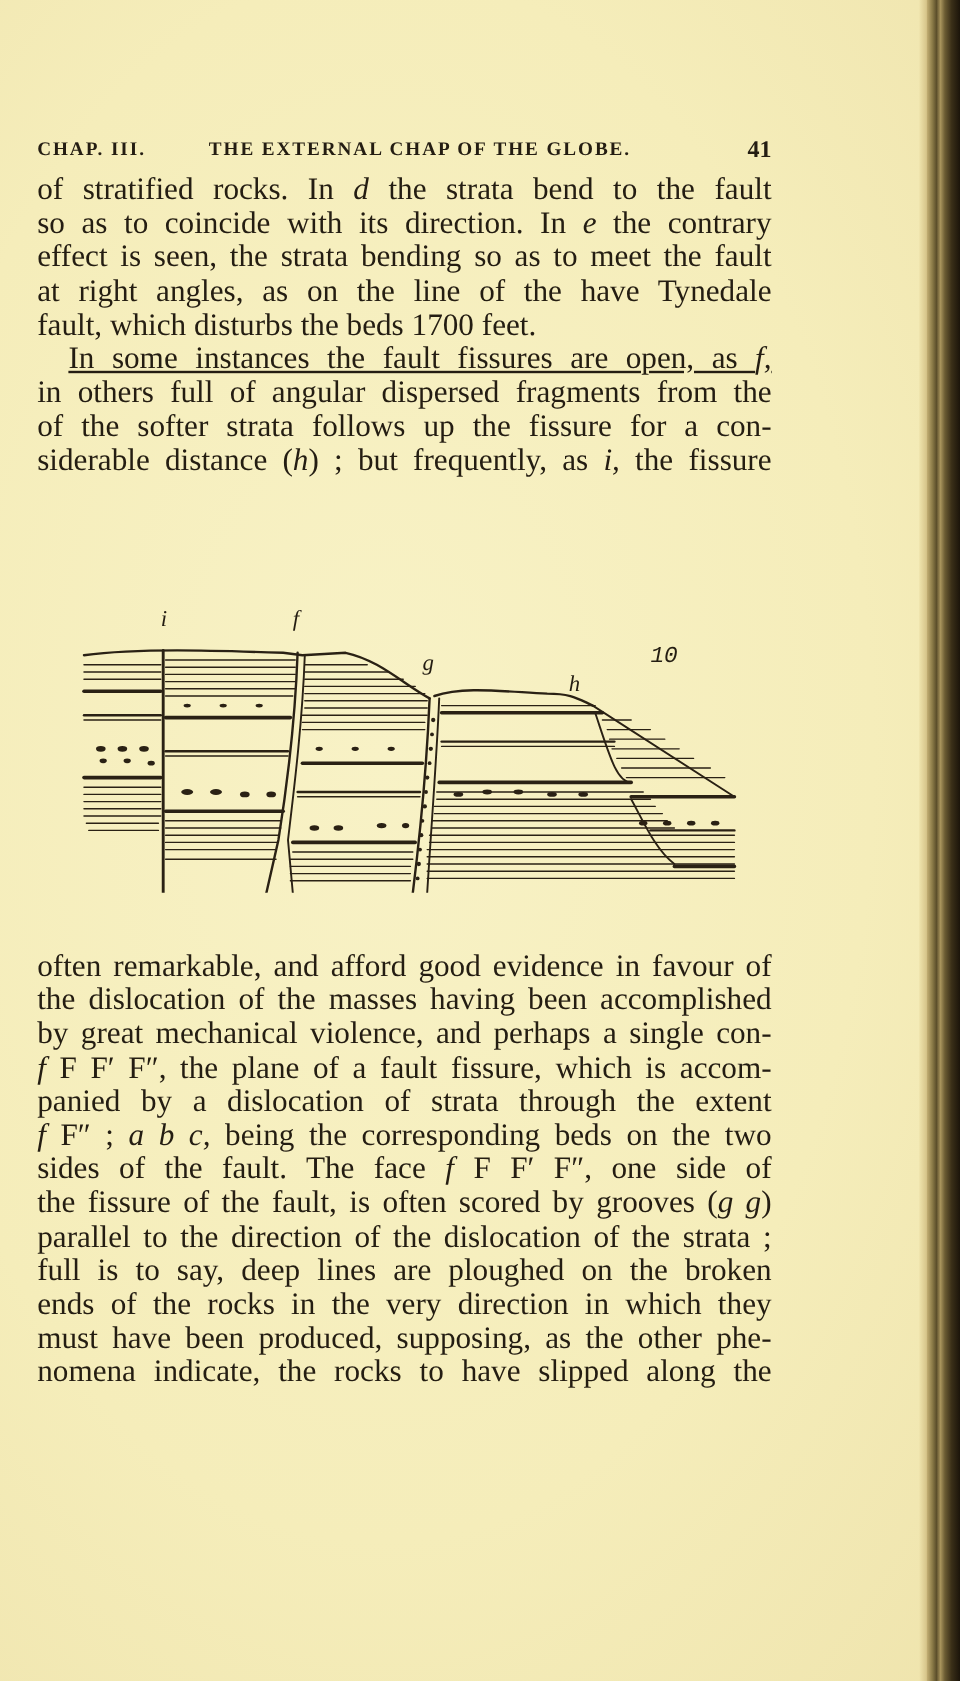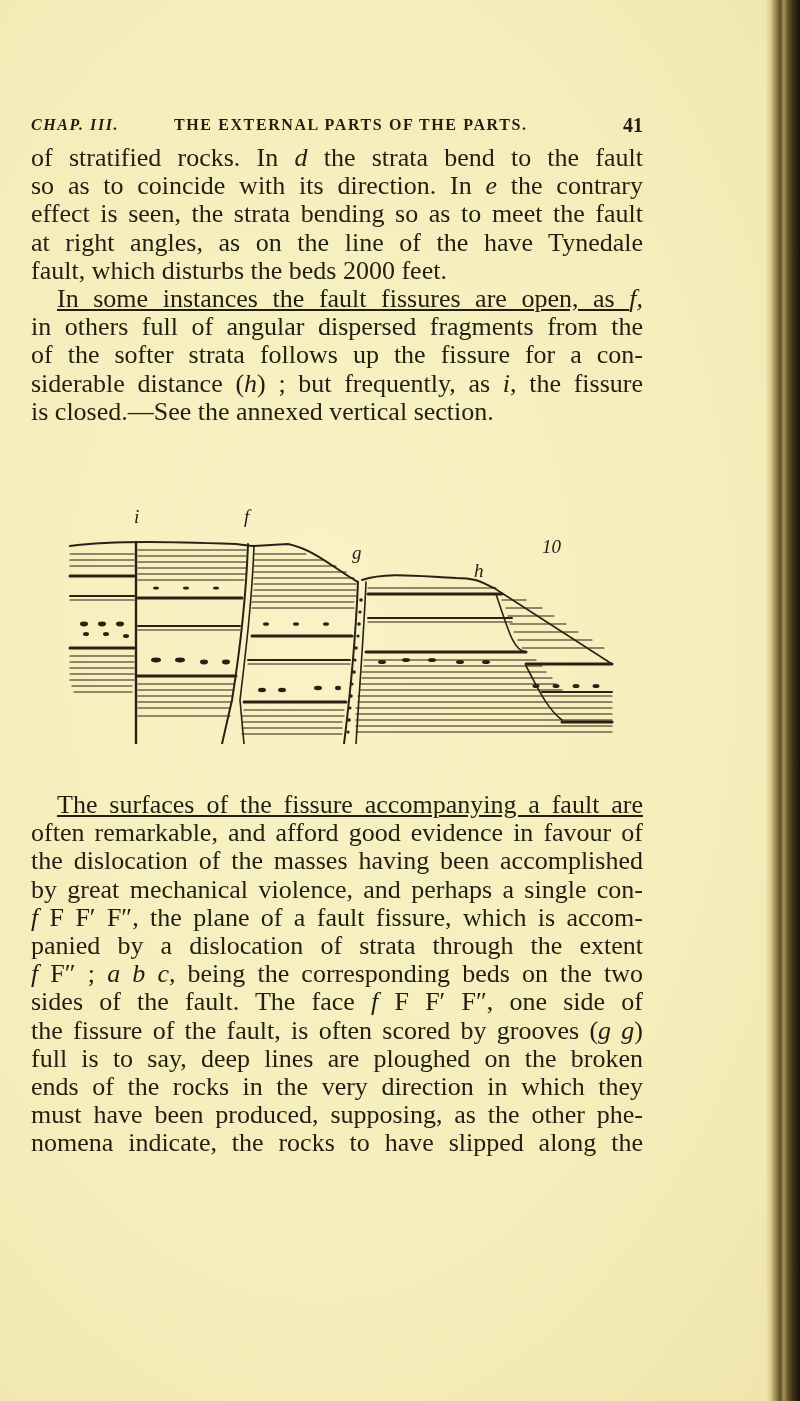--- a/index.html
+++ b/index.html
@@ -19,65 +19,64 @@
   }
   .spine-inner {
     position: absolute; top: 0; right: 28px; width: 6px; height: 1401px;
     background: linear-gradient(90deg, #efe4ad, #d7c58a);
   }
   .header {
     position: absolute; left: 31px; top: 116px; width: 612px; height: 24px;
     font-family: "Liberation Serif", serif; font-weight: bold;
     font-size: 16px; letter-spacing: 1.6px;
   }
-  .header .chap { position: absolute; left: 0; top: 0; font-style: italic; }
+  .header .chap { position: absolute; left: 0; top: 0; }
   .header .title { position: absolute; left: 143px; top: 0; }
   .header .pgnum { position: absolute; right: 0; top: -2px; font-size: 20px; letter-spacing: 0; }
   .para {
     position: absolute; left: 31px; width: 612px;
     font-size: 26px; line-height: 28.2px;
   }
   .line { display: block; white-space: nowrap; text-align: justify; text-align-last: justify; height: 28.2px; }
   .line.last { text-align-last: left; }
   .line.indent { padding-left: 26px; text-decoration: underline; }
   .p1 { top: 144px; }
   .p2 { top: 791px; }
   i, .it { font-style: italic; }
   .figure {
     position: absolute; left: 56px; top: 520px; width: 560px; height: 224px;
   }
   .fig-label {
     position: absolute; font-style: italic; font-size: 19px; font-family: "Liberation Serif", serif;
   }
-  .fig-number { position: absolute; font-size: 19px; font-style: italic; font-family: Liberation Serif, serif; }
+  .fig-number { position: absolute; font-size: 19px; font-style: italic; font-family: Liberation Mono, monospace; }
 </style>
 </head>
 <body>
 
 <div class="page-tint"></div>
 <div class="spine-inner"></div>
 <div class="spine"></div>
 
 <div class="header">
   <span class="chap">CHAP. III.</span>
-  <span class="title">THE EXTERNAL PARTS OF THE PARTS.</span>
+  <span class="title">THE EXTERNAL CHAP OF THE GLOBE.</span>
   <span class="pgnum">41</span>
 </div>
 
 <div class="para p1">
     <span class="line">of stratified rocks.  In <i>d</i> the strata bend to the fault</span>
     <span class="line">so as to coincide with its direction.  In <i>e</i> the contrary</span>
     <span class="line">effect is seen, the strata bending so as to meet the fault</span>
     <span class="line">at right angles, as on the line of the have Tynedale</span>
-    <span class="line last">fault, which disturbs the beds 2000 feet.</span>
+    <span class="line last">fault, which disturbs the beds 1700 feet.</span>
     <span class="line indent">In some instances the fault fissures are open, as <i>f,</i></span>
     <span class="line">in others full of angular dispersed fragments from the</span>
     <span class="line">of the softer strata follows up the fissure for a con-</span>
     <span class="line">siderable distance (<i>h</i>) ; but frequently, as <i>i,</i> the fissure</span>
-    <span class="line last">is closed.—See the annexed vertical section.</span>
   </div>
 
 <div class="figure">
   <svg width="560" height="224" viewBox="0 0 560 224">
     <g stroke="#2a2114" fill="none" stroke-linecap="round">
 
       <path d="M14 26 C60 20 120 22 180 24 L196 26 L232 24 C260 30 280 50 302 62" stroke-width="2"></path>
       <path d="M306 60 C330 52 360 56 400 58 C420 58 425 62 438 68" stroke-width="2"></path>
 
       <g stroke-width="1.2">
@@ -230,26 +229,26 @@
     </g>
   </svg>
   <span class="fig-label" style="left:78px; top:-14px;">i</span>
   <span class="fig-label" style="left:188px; top:-14px;">f</span>
   <span class="fig-label" style="left:296px; top:22px;">g</span>
   <span class="fig-label" style="left:418px; top:40px;">h</span>
   <span class="fig-number" style="left:486px; top:16px;">10</span>
 </div>
 
 <div class="para p2">
-    <span class="line indent">The surfaces of the fissure accompanying a fault are</span>
     <span class="line">often remarkable, and afford good evidence in favour of</span>
     <span class="line">the dislocation of the masses having been accomplished</span>
     <span class="line">by great mechanical violence, and perhaps a single con-</span>
     <span class="line"><i>f</i> F  F′  F″, the plane of a fault fissure, which is accom-</span>
     <span class="line">panied by a dislocation of strata through the extent</span>
     <span class="line"><i>f</i> F″ ; <i>a b c,</i> being the corresponding beds on the two</span>
     <span class="line">sides of the fault.  The face <i>f</i> F  F′  F″, one side of</span>
     <span class="line">the fissure of the fault, is often scored by grooves (<i>g g</i>)</span>
+    <span class="line">parallel to the direction of the dislocation of the strata ;</span>
     <span class="line">full is to say, deep lines are ploughed on the broken</span>
     <span class="line">ends of the rocks in the very direction in which they</span>
     <span class="line">must have been produced, supposing, as the other phe-</span>
     <span class="line">nomena indicate, the rocks to have slipped along the</span>
   </div>
 
 </body></html>

